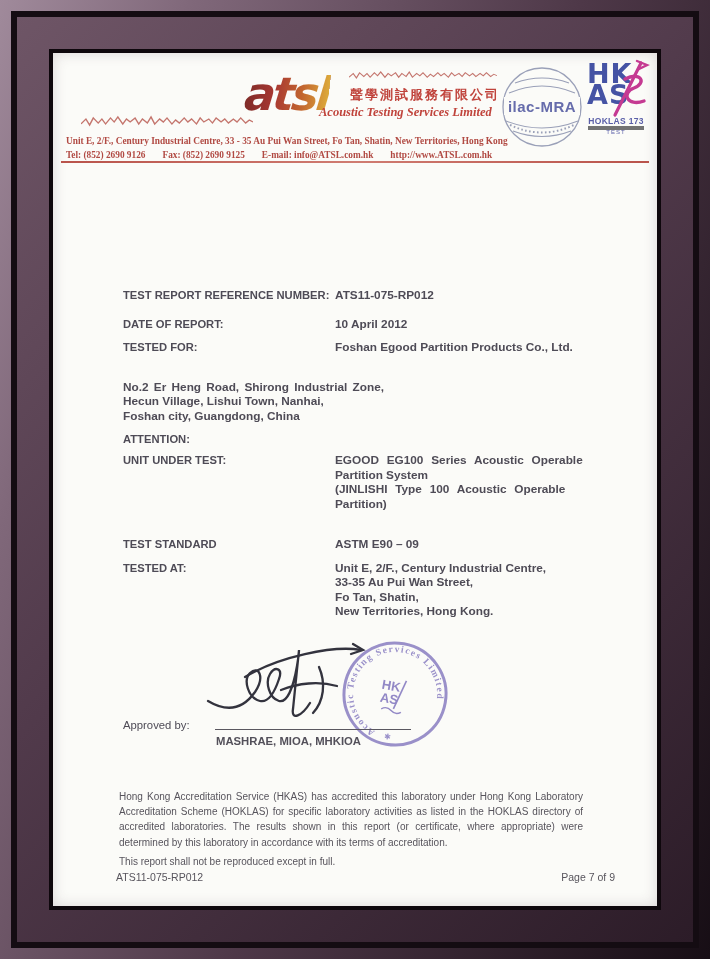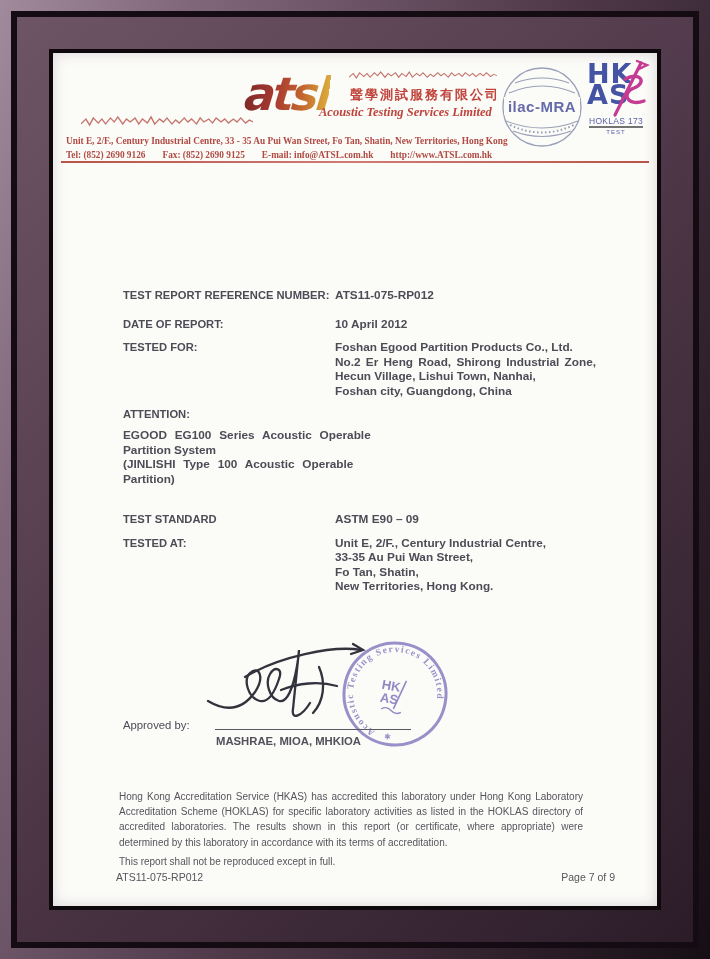--- a/index.html
+++ b/index.html
@@ -35,34 +35,34 @@
   .addr2 { top:97px; display:flex; gap:17px; }
   .hrule { position:absolute; left:8px; top:108px; width:588px; height:2px;
     background:linear-gradient(90deg,#b9534b,#d07c72,#b9534b); }
 
   .ilac { position:absolute; left:448px; top:13px; width:82px; height:82px; }
   .hkas { position:absolute; left:534px; top:10px; width:62px; text-align:left; }
   .hkas-letters { position:relative; font-family:"DejaVu Sans", sans-serif; font-weight:bold;
     font-size:27px; line-height:21px; color:#4553a4; letter-spacing:1px; }
   .hkas-mark { position:absolute; left:14px; top:-4px; width:52px; height:62px; }
   .hoklas { margin-top:5px; text-align:center; width:58px; }
-  .hoklas-num { font-size:8.5px; font-weight:normal; color:#5a5fa8; border-bottom:2px solid #737373; letter-spacing:.3px; }
+  .hoklas-num { font-size:8.5px; font-weight:bold; color:#5a5fa8; border-bottom:4px solid #737373; letter-spacing:.3px; }
   .hoklas-sub { font-size:6px; color:#5a5fa8; letter-spacing:1px; margin-top:1px; }
 
   
   .title { position:absolute; left:70px; top:138px; font-size:21.5px; font-weight:bold;
     color:#53505a; line-height:27px; letter-spacing:.2px; }
 
   
   .fields { position:absolute; left:70px; top:235px; width:492px; }
   .frow { display:flex;justify-content:space-between; }
   .flabel { width:212px; flex:none; font-size:11.2px; font-weight:bold; color:#4e4b56; line-height:14px; }
   .fvalue { width:280px; font-size:11.8px; font-weight:bold; color:#4e4b56; line-height:14.5px; }
   .frow:nth-child(2){ margin-top:14px; } .frow:nth-child(3){ margin-top:9px; }
-  .frow:nth-child(4){ margin-top:0; } .frow:nth-child(5){ margin-top:9px;flex-direction:column; }
+  .frow:nth-child(4){ margin-top:25px;flex-direction:column; } .frow:nth-child(5){ margin-top:9px;flex-direction:column; }
   .frow:nth-child(6){ margin-top:7px; }  .frow:nth-child(7){ margin-top:26px; }
   .frow:nth-child(8){ margin-top:9px; }
   .spread { word-spacing:4.5px; } .spread-sm { word-spacing:2px; }
 
   
   .sig { position:absolute; left:150px; top:586px; width:180px; height:94px; }
   .stamp { position:absolute; left:287px; top:586px; width:110px; height:110px; transform:rotate(10deg); opacity:.92; }
   .approved-by { position:absolute; left:70px; top:666px; font-size:11.3px; color:#4e4b56; }
   .sig-line { position:absolute; left:162px; top:676px; width:196px; border-bottom:1.6px solid #5a5760; }
   .approver { position:absolute; left:163px; top:681px; font-size:11.3px; font-weight:600;
@@ -164,20 +164,21 @@
         <div class="fvalue">
           <div class="spread-sm">No.2 Er Heng Road, Shirong Industrial Zone,</div>
           <div>Hecun Village, Lishui Town, Nanhai,</div>
           <div>Foshan city, Guangdong, China</div>
         </div>
       </div>
       <div class="frow">
         <div class="flabel">ATTENTION:</div>
       </div>
       <div class="frow">
+        <div class="flabel">UNIT UNDER TEST:</div>
         <div class="fvalue">
           <div class="spread">EGOOD EG100 Series Acoustic Operable</div>
           <div>Partition System</div>
           <div class="spread">(JINLISHI Type 100 Acoustic Operable</div>
           <div>Partition)</div>
         </div>
       </div>
       <div class="frow">
         <div class="flabel">TEST STANDARD</div>
         <div class="fvalue">

